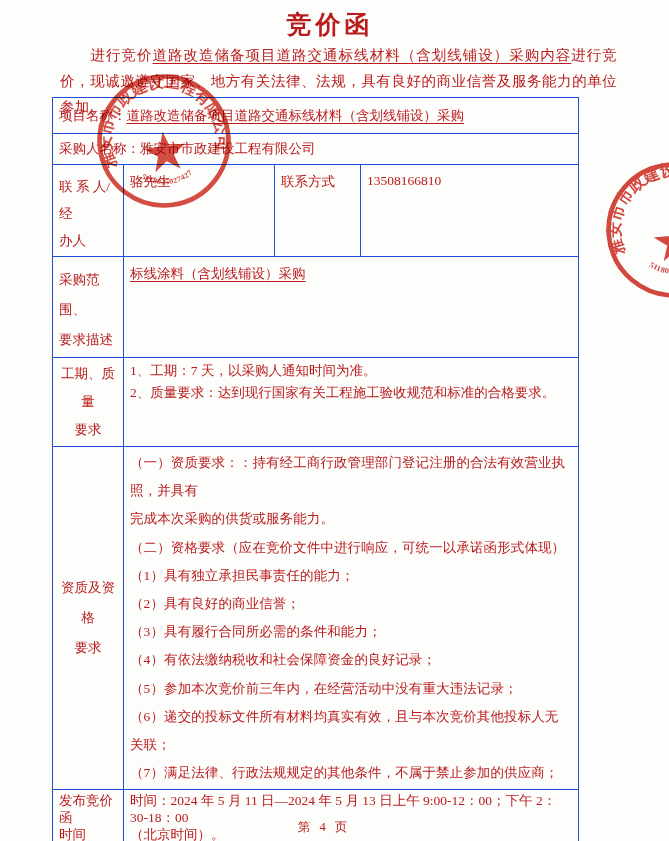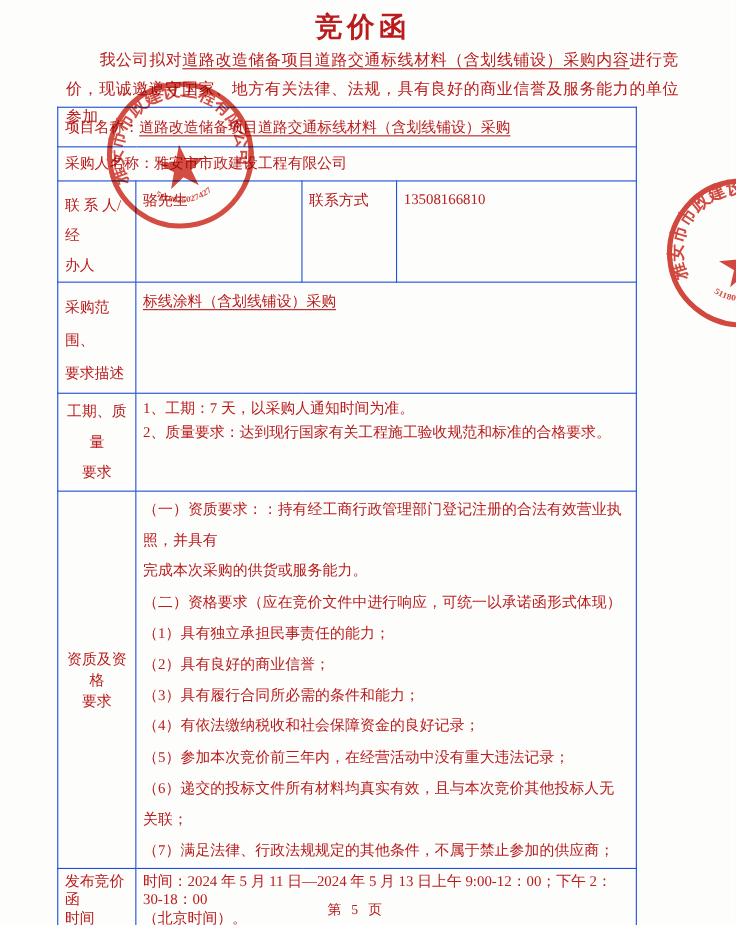--- a/index.html
+++ b/index.html
@@ -47,21 +47,21 @@
   tr.r2 td{ height:26px; }
   tr.r3 td{ height:51px; vertical-align:top; padding-top:8px; }
   td.contact-lbl{ line-height:27px; padding-top:6px; }
   tr.r4 td{ height:25px; }
   tr.r5 td{ height:54px; vertical-align:top; padding-top:8px; }
   td.scope-lbl{ line-height:30px; padding-top:5px; }
   tr.r6 td{ height:47px; vertical-align:top; }
   td.sched-lbl{ line-height:28px; padding-top:4px; text-align:center; padding-left:2px; padding-right:2px;}
   td.sched-val{ font-size:13px; line-height:22px; padding-top:5px;margin-left:35px; }
   tr.r7 td{ height:291px; }
-  td.qual-lbl{ text-align:center; line-height:19px; vertical-align:middle; padding-left:2px; padding-right:2px;}
+  td.qual-lbl{ text-align:center; line-height:30px; vertical-align:middle; padding-left:2px; padding-right:2px;}
   td.qual-val{ font-size:12px; line-height:28.2px; vertical-align:top; padding-top:8px; letter-spacing:0.1px;}
   tr.r8 td{ height:49px; vertical-align:top; }
   td.pub-lbl{ line-height:17px; padding-top:6px; }
   td.pub-val{ font-size:12px; line-height:17px; padding-top:6px; }
 
   .footer{
     position:absolute;left:0;top:819px;width:648px;
     text-align:center;
     font-size:12.5px;letter-spacing:3px;
   }
@@ -71,21 +71,21 @@
   .stamp1{ left:95px; top:72px; width:138px; height:138px; transform:rotate(-8deg); opacity:.88; }
   .stamp2{ left:604px; top:160px; width:140px; height:140px; transform:rotate(-5deg); opacity:.9; }
 </style>
 </head>
 <body>
 
 <div class="page">
 
   <h1 class="title">竞价函</h1>
 
-  <p class="intro"><span>我公司拟对</span><span class="u">道路改造储备项目道路交通标线材料（含划线铺设）采购内容</span><span>进行竞价，现诚邀遵守国家、地方有关法律、法规，具有良好的商业信誉及服务能力的单位参加。</span></p>
+  <p class="intro"><span>进行竞价</span><span class="u">道路改造储备项目道路交通标线材料（含划线铺设）采购内容</span><span>进行竞价，现诚邀遵守国家、地方有关法律、法规，具有良好的商业信誉及服务能力的单位参加。</span></p>
 
   <table class="doc">
     <colgroup>
       <col style="width:71px">
         <col style="width:151px">
         <col style="width:86px">
         <col style="width:218px">
     </colgroup>
     <tbody>
         <tr class="r1">
@@ -129,21 +129,21 @@
     <tr class="r8">
       <td class="pre pub-lbl">发布竞价函
 时间</td>
       <td colspan="3" class="pre pub-val">时间：2024 年 5 月 11 日—2024 年 5 月 13 日上午 9:00-12：00；下午 2：30-18：00
 （北京时间）。</td>
     </tr>
 
   </tbody>
     </table>
 
-  <div class="footer">第 5 页</div>
+  <div class="footer">第 4 页</div>
 
   <svg class="stamp stamp1" viewBox="0 0 150 150">
     <defs>
       <path id="s1top" d="M 20.5 94.8 A 58 58 0 1 1 129.5 94.8" fill="none"></path>
       <path id="s1bot" d="M 44.8 111 A 47 47 0 0 0 105.2 111" fill="none"></path>
     </defs>
     <circle cx="75" cy="75" r="70" fill="none" stroke-width="5" stroke="#cf342a"></circle>
     <text font-size="17.5" fill="#cf342a"><textPath href="#s1top" textLength="221" lengthAdjust="spacingAndGlyphs">雅安市市政建设工程有限公司</textPath></text>
     <text x="75" y="93" font-size="52" text-anchor="middle" dominant-baseline="middle" fill="#cf342a">★</text>
     <text font-size="8.2" fill="#cf342a"><textPath href="#s1bot" textLength="60" lengthAdjust="spacingAndGlyphs">5118025027427</textPath></text>

